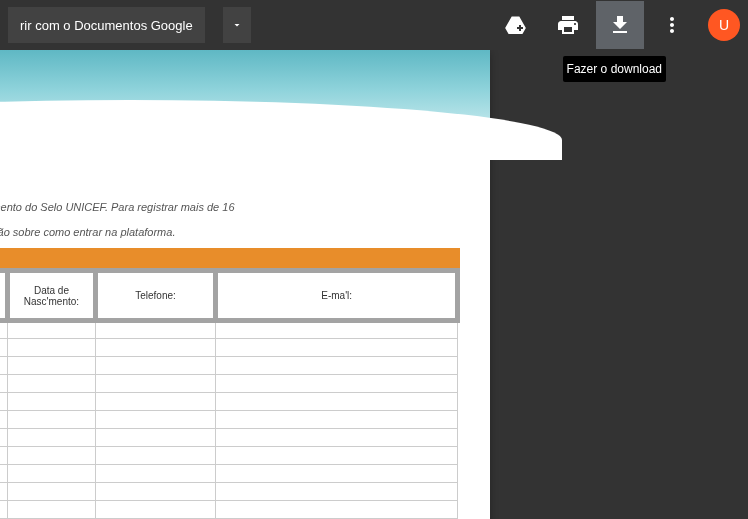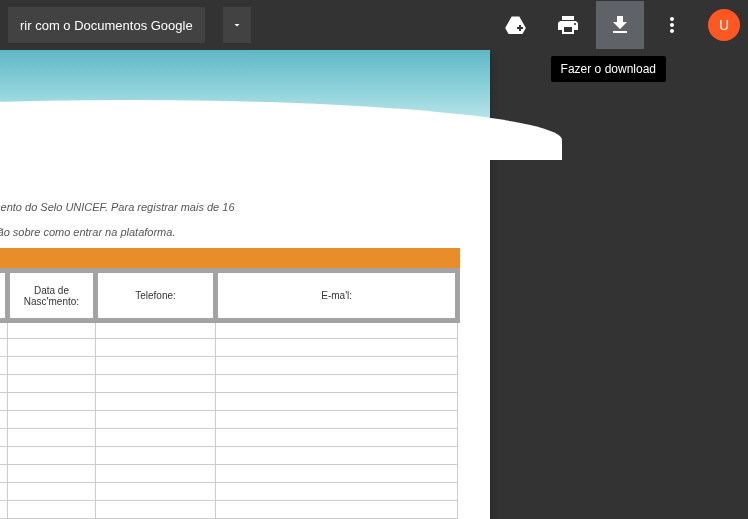--- a/index.html
+++ b/index.html
@@ -12,21 +12,21 @@
     .open-with-btn { background: #424242; color: #fff; border: none; height: 36px; padding: 0 12px; font-size: 13px; cursor: pointer; display: flex; align-items: center; }
     .dropdown-btn { background: #424242; color: #fff; border: none; height: 36px; width: 28px; cursor: pointer; display: flex; align-items: center; justify-content: center; margin-left: 2px; }
     .dropdown-btn svg { width: 12px; height: 12px; fill: #fff; }
     
     .icon-btn { width: 48px; height: 48px; background: transparent; border: none; cursor: pointer; display: flex; align-items: center; justify-content: center; color: #fff; }
     .icon-btn.active { background: #5f6368; }
     .icon-btn svg { width: 24px; height: 24px; fill: #fff; }
     
     .avatar { width: 32px; height: 32px; border-radius: 50%; background: #ff5722; color: #fff; display: flex; align-items: center; justify-content: center; font-size: 14px; font-weight: 500; margin-left: 8px; cursor: pointer; }
     
-    .tooltip { position: absolute; top: 56px; right: 82px; background: #000; color: #fff; padding: 6px 10px; font-size: 12px; border-radius: 2px; white-space: nowrap; z-index: 20; }
+    .tooltip { position: absolute; top: 56px; right: 82px; background: #000; color: #fff; padding: 6px 4px; font-size: 12px; border-radius: 2px; white-space: nowrap; z-index: 20; }
     
     .viewer { position: absolute; top: 50px; left: 0; right: 0; bottom: 0; background: #333; overflow: hidden; }
     .page { position: absolute; left: -230px; top: 0; width: 720px; background: #fff; box-shadow: 0 2px 8px rgba(0,0,0,0.3); }
     
     .wave-bg { height: 100px; background: linear-gradient(180deg, #5fb8c4 0%, #8fd3db 40%, #b8e4e9 70%, #fff 100%); position: relative; }
     .wave-bg::after { content: ''; position: absolute; bottom: 0; left: 0; right: 0; height: 60px; background: #fff; border-radius: 100% 100% 0 0 / 80px 80px 0 0; transform: scaleX(1.2) translateY(10px); }
     
     .doc-content { padding: 0 30px 20px 30px; }
     .doc-title { color: #e88d2a; font-size: 32px; font-weight: bold; margin-bottom: 12px; }
     .doc-desc { font-size: 11px; color: #555; line-height: 1.5; margin-bottom: 8px; font-style: italic; }

